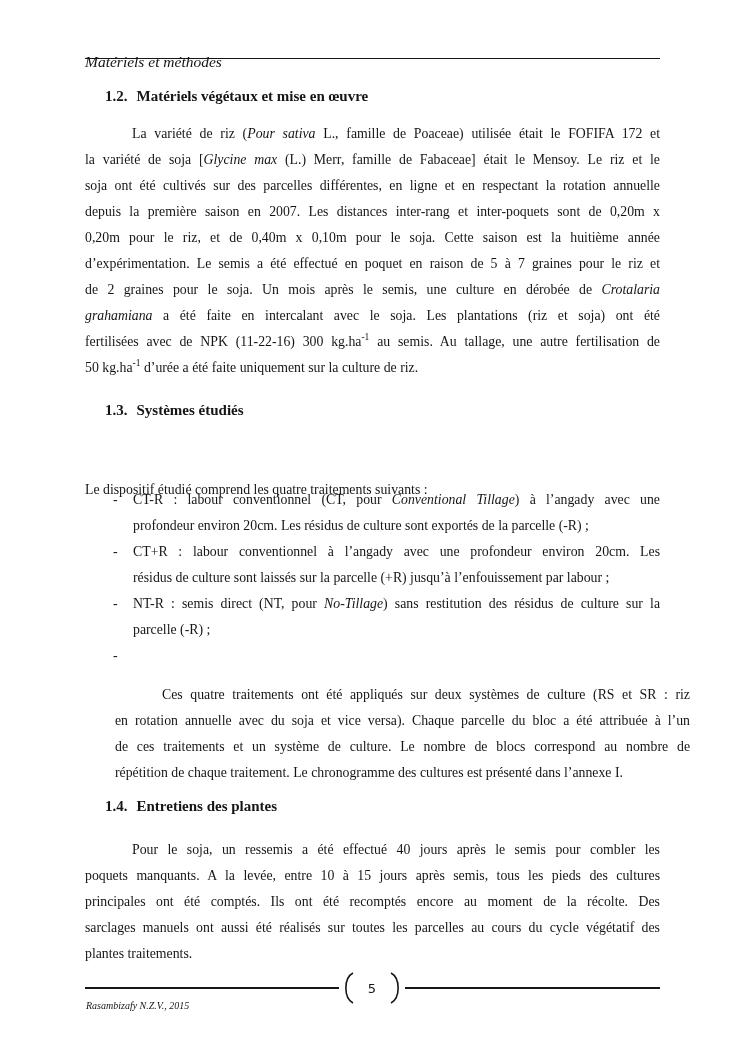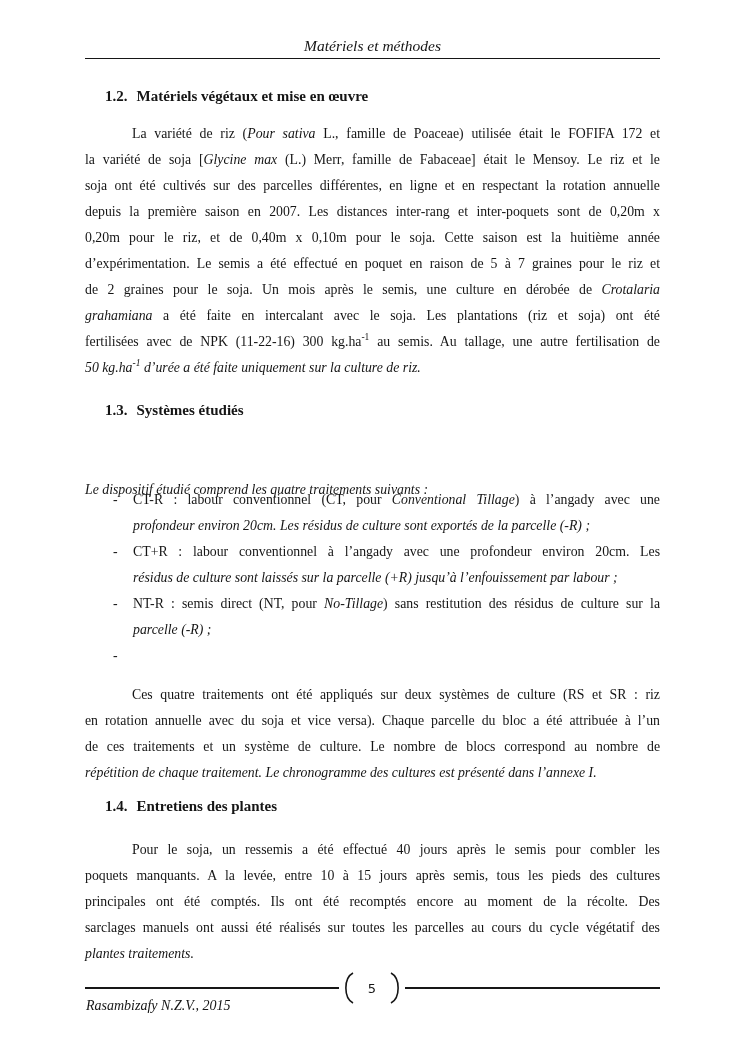--- a/index.html
+++ b/index.html
@@ -1,49 +1,49 @@
 <!DOCTYPE html>
 <html><head>
 <meta charset="utf-8">
 <style>
   html,body{margin:0;padding:0;background:#ffffff;}
   .page{
     position:relative;width:745px;height:1053px;background:#ffffff;
     font-family:"Liberation Serif",serif;color:#151515;overflow:hidden;
   }
   .hdr-title{
-    position:absolute;left:85px;top:36px;width:575px;text-align:center;
+    position:absolute;left:85px;top:52px;width:575px;text-align:left;
     font-style:italic;font-size:15.5px;line-height:20px;
   }
   .hdr-rule{position:absolute;left:85px;top:58px;width:575px;height:0;border-top:1.8px solid #161616;}
   .block{position:absolute;left:85px;width:575px;}
   .b-para1{top:121px;}
   .b-h12{top:86px;}
   .b-h13{top:400px;}
   .b-intro{top:443px;margin-top:34px;}
   .b-list{top:487px;}
-  .b-para2{top:682px;}
+  .b-para2{top:682px;margin-left:30px;}
   .b-h14{top:796px;}
   .b-para3{top:837px;}
   .heading{font-weight:bold;font-size:15px;line-height:20px;padding-left:20px;}
   .heading .hnum{margin-right:9px;}
   .line{
     font-size:13.8px;line-height:26px;
     text-align:justify;text-align-last:justify;
   }
-  .line.last{text-align:left;text-align-last:left;font-style:italic;}
+  .line.last{text-align:left;text-align-last:left;}
   .fl{padding-left:47px;}
   .li-line{position:relative;padding-left:48px;}
   .dash{position:absolute;left:28px;top:0;}
   sup{font-size:9.5px;line-height:0;vertical-align:super;letter-spacing:0;}
   i{font-style:italic;}
   .footer-ornament{position:absolute;left:85px;top:969px;width:575px;height:38px;}
   .footer-author{
     position:absolute;left:86px;top:997px;width:400px;
-    font-style:italic;font-size:14px;line-height:18px;text-align:left;
+    font-style:italic;font-size:10px;line-height:18px;text-align:left;
   }
   svg .rule-line{stroke:#161616;stroke-width:1.8;}
   svg .bracket{stroke:#161616;stroke-width:1.6;fill:none;}
   svg .pgnum-text{
     font-family:"DejaVu Sans",sans-serif;font-size:13px;fill:#161616;
   }
 </style>
 </head>
 <body>
 

